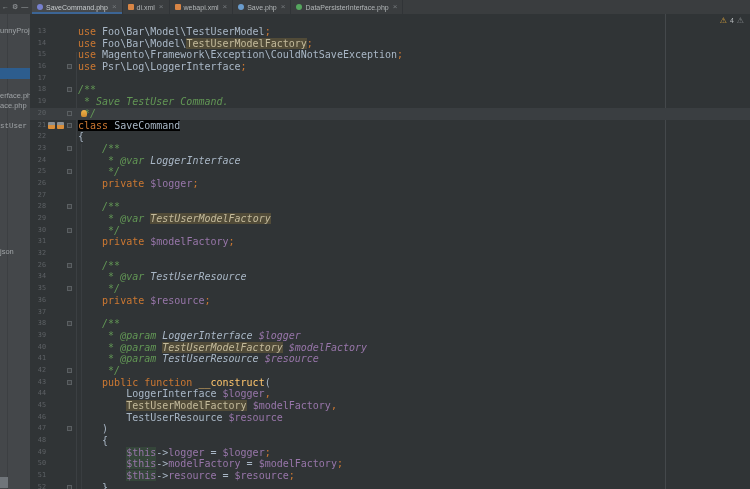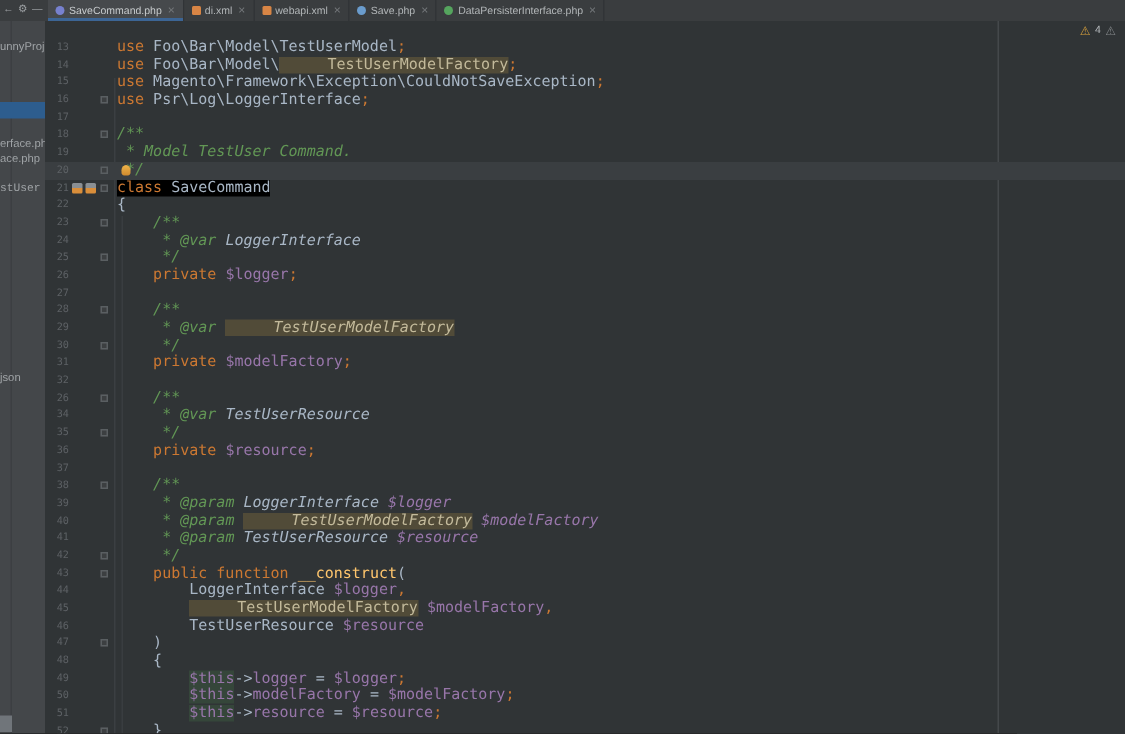--- a/index.html
+++ b/index.html
@@ -46,21 +46,21 @@
   
   .kw{color:#cc7832;}
   .pl{color:#a9b7c6;}
   .punc{color:#cc7832;}
   .cm{color:#629755;font-style:italic;}
   .tag{color:#629755;font-style:italic;}
   .dtyp{color:#a9b7c6;font-style:italic;}
   .dvar{color:#9876aa;font-style:italic;}
   .var{color:#9876aa;}
   .fn{color:#ffc66d;margin-top:48px;}
-  .hly{background:#514b38;color:#c3ba9b;padding-left:32px;}
+  .hly{background:#514b38;color:#c3ba9b;}
   .it{font-style:italic;}
   .hlg{background:#35463a;}
   .sel{background:#000000;}
   
   .inspections{position:absolute;right:6px;top:2px;display:flex;align-items:center;gap:3px;
                font-size:7px;line-height:9px;}
   .warn-icon{color:#d9a23c;font-size:8px;}
   .weak-warn-icon{color:#83878a;font-size:8px;}
   .warn-count{color:#b9bdc0;}
 </style>
@@ -143,21 +143,21 @@
           <span class="ln">17</span>
           <span class="code"></span>
         </div>
         <div class="cl">
           <span class="ln">18</span>
           <span class="fold"></span>
           <span class="code"><span class="cm">/**</span></span>
         </div>
         <div class="cl">
           <span class="ln">19</span>
-          <span class="code"><span class="cm"> * Model TestUser Command.</span></span>
+          <span class="code"><span class="cm"> * Save TestUser Command.</span></span>
         </div>
         <div class="cl caret">
           <span class="ln">20</span>
           <span class="fold"></span>
           <span class="code"><span class="cm"> */</span></span>
           <span class="bulb"></span>
         </div>
         <div class="cl">
           <span class="ln">21</span>
           <span class="fold"></span>

